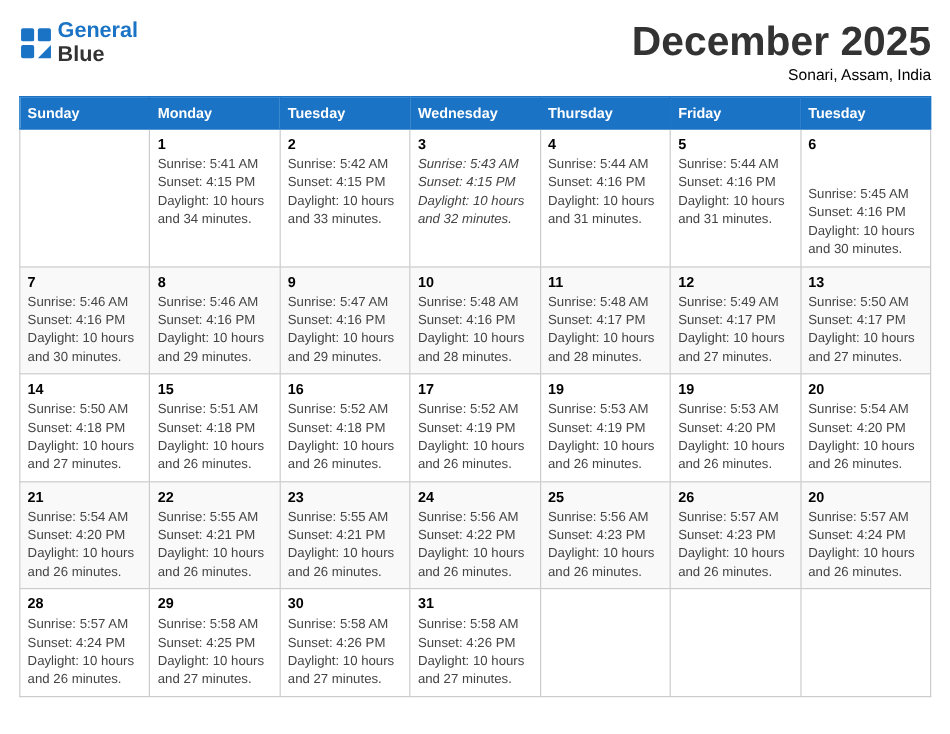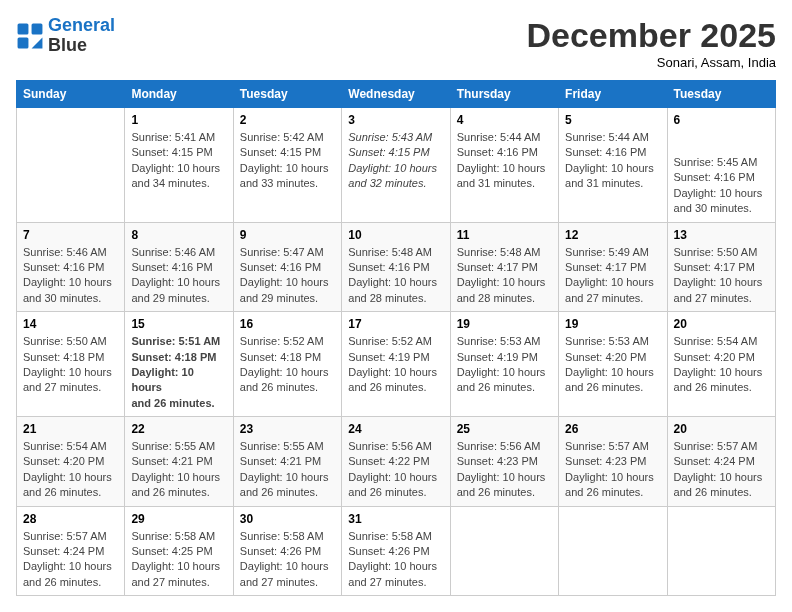--- a/index.html
+++ b/index.html
@@ -225,21 +225,21 @@
       <tr>
         <td>
           <span class="day-number">14</span>
           <div class="day-info" style="white-space: pre-line;">Sunrise: 5:50 AM
 Sunset: 4:18 PM
 Daylight: 10 hours
 and 27 minutes.</div>
         </td>
         <td>
           <span class="day-number">15</span>
-          <div class="day-info" style="white-space: pre-line; font-weight: bold;">Sunrise: 5:51 AM
+          <div class="day-info" style="white-space: pre-line;">Sunrise: 5:51 AM
 Sunset: 4:18 PM
 Daylight: 10 hours
 and 26 minutes.</div>
         </td>
         <td>
           <span class="day-number">16</span>
           <div class="day-info" style="white-space: pre-line;">Sunrise: 5:52 AM
 Sunset: 4:18 PM
 Daylight: 10 hours
 and 26 minutes.</div>

